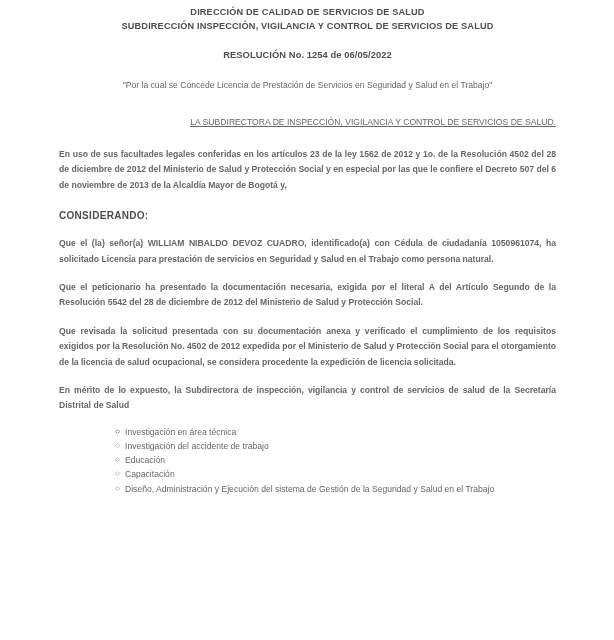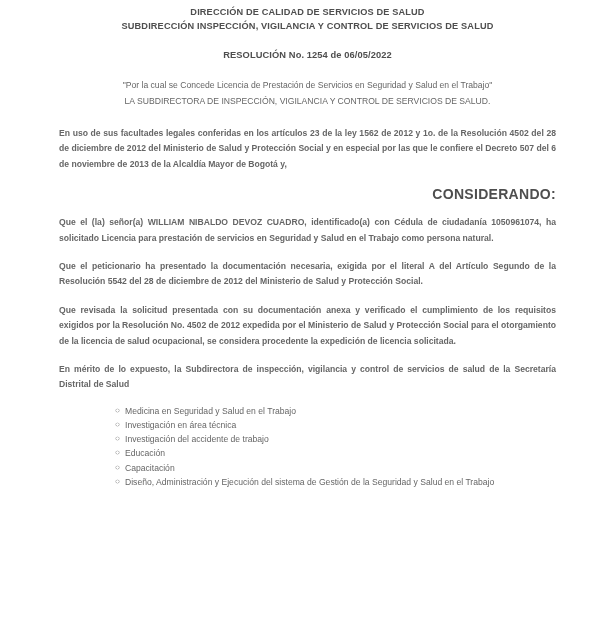--- a/index.html
+++ b/index.html
@@ -54,30 +54,31 @@
     letter-spacing: 0.1px;
   }
   .subtitle-quote {
     text-align: center;
     font-size: 8.6px;
     line-height: 13px;
     color: #666666;
     margin-top: 17px;
   }
   .subdirectora {
-    text-align: center;
+    text-align: right;
     font-size: 8.6px;
     line-height: 13px;
     color: #666666;
-    margin-top: 3px;
+    margin-top: 24px;
+    text-decoration: underline;
   }
   .center-head {
-    text-align: right;
+    text-align: left;
     font-weight: bold;
-    font-size: 14px;
+    font-size: 10px;
     line-height: 13px;
     color: #4e4e4e;
     letter-spacing: 0.3px;
   }
 
   
   p.para {
     text-align: justify;
     font-size: 8.6px;
     line-height: 15.4px;
@@ -138,21 +139,21 @@
 
     <p class="para gap-14">Que el (la) señor(a) WILLIAM NIBALDO DEVOZ CUADRO, identificado(a) con Cédula de ciudadanía 1050961074, ha solicitado Licencia para prestación de servicios en Seguridad y Salud en el Trabajo como persona natural.</p>
     <p class="para gap-13">Que el peticionario ha presentado la documentación necesaria, exigida por el literal A del Artículo Segundo de la Resolución 5542 del 28 de diciembre de 2012 del Ministerio de Salud y Protección Social.</p>
     <p class="para gap-13">Que revisada la solicitud presentada con su documentación anexa y verificado el cumplimiento de los requisitos exigidos por la Resolución No. 4502 de 2012 expedida por el Ministerio de Salud y Protección Social para el otorgamiento de la licencia de salud ocupacional, se considera procedente la expedición de licencia solicitada.</p>
     <p class="para gap-13">En mérito de lo expuesto, la Subdirectora de inspección, vigilancia y control de servicios de salud de la Secretaría Distrital de Salud</p>
 
 
 
 
     <ul class="areas">
-      <li><span class="bullet">○</span><span>Medicina en Seguridad y Salud en el Trabajo</span></li>
+      <li><span class="bullet">○</span></li>
       <li><span class="bullet">○</span><span>Investigación en área técnica</span></li>
       <li><span class="bullet">○</span><span>Investigación del accidente de trabajo</span></li>
       <li><span class="bullet">○</span><span>Educación</span></li>
       <li><span class="bullet">○</span><span>Capacitación</span></li>
       <li><span class="bullet">○</span><span>Diseño, Administración y Ejecución del sistema de Gestión de la Seguridad y Salud en el Trabajo</span></li>
     </ul>
 
   </div>
 </div>
 

